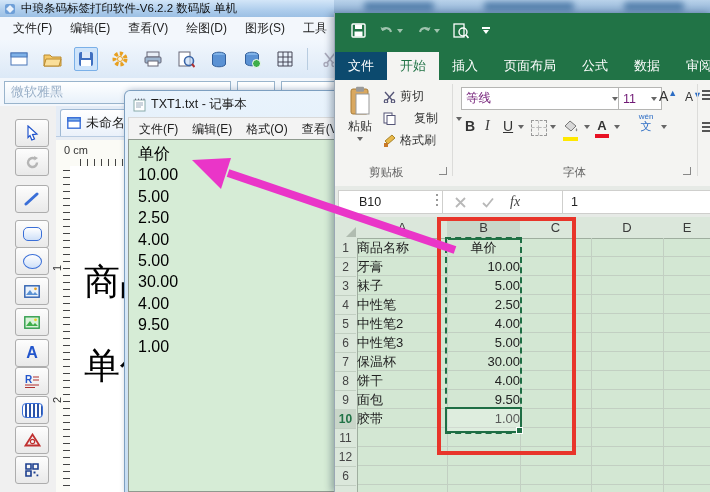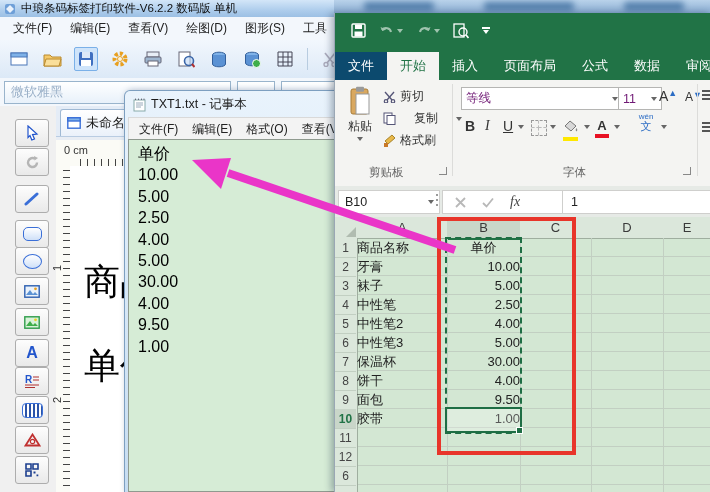--- a/index.html
+++ b/index.html
@@ -448,21 +448,21 @@
       <span class="ca a" style="left:326px;top:45px"></span>
       <span class="grplabel" style="left:228px;top:85px">字体</span>
       <span class="launcher" style="left:348px;top:87px"></span>
       <div class="vsep" style="left:362px"></div>
 
       <div class="a" style="left:367px;top:10px;width:12px;height:2px;background:#555;box-shadow:0 4px 0 #555,0 8px 0 #555"></div>
       <div class="a" style="left:367px;top:42px;width:12px;height:2px;background:#555;box-shadow:0 4px 0 #555,0 8px 0 #555"></div>
     </div>
 
     <div class="xl-fbar">
-      <div class="fbox" style="left:3px;top:4px;width:94px;height:22px;padding-left:6px;justify-content:space-between">
+      <div class="fbox" style="left:3px;top:4px;width:94px;height:22px;padding-left:20px;justify-content:space-between">
         <span>B10</span>
         <span class="ca" style="margin-right:5px"></span>
       </div>
       <div class="a" style="left:101px;top:8px;width:2px;height:2px;background:#9a9a9a;box-shadow:0 5px 0 #9a9a9a,0 10px 0 #9a9a9a"></div>
       <div class="fbox" style="left:107px;top:4px;width:116px;height:22px;gap:16px;padding-left:12px">
         <svg width="11" height="11">
             <path d="M1 1 L10 10 M10 1 L1 10" stroke="#b8b8b8" stroke-width="1.8"></path>
           </svg>
         <svg width="12" height="11">
             <path d="M1 6 L4.5 9.5 L11 1.5" fill="none" stroke="#b8b8b8" stroke-width="1.8"></path>

